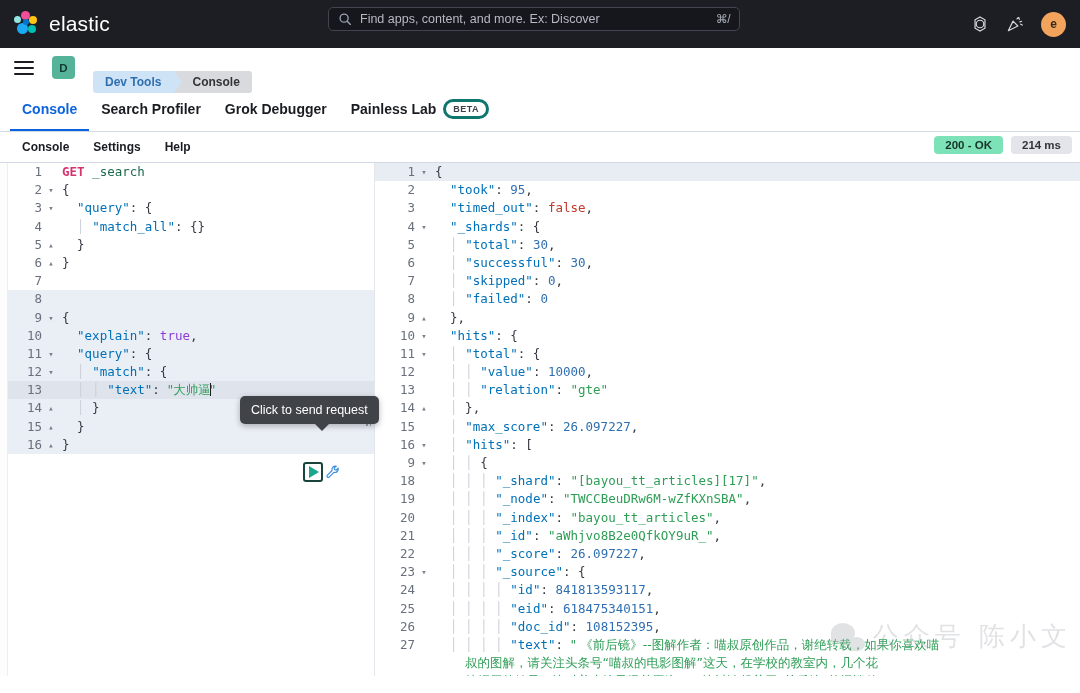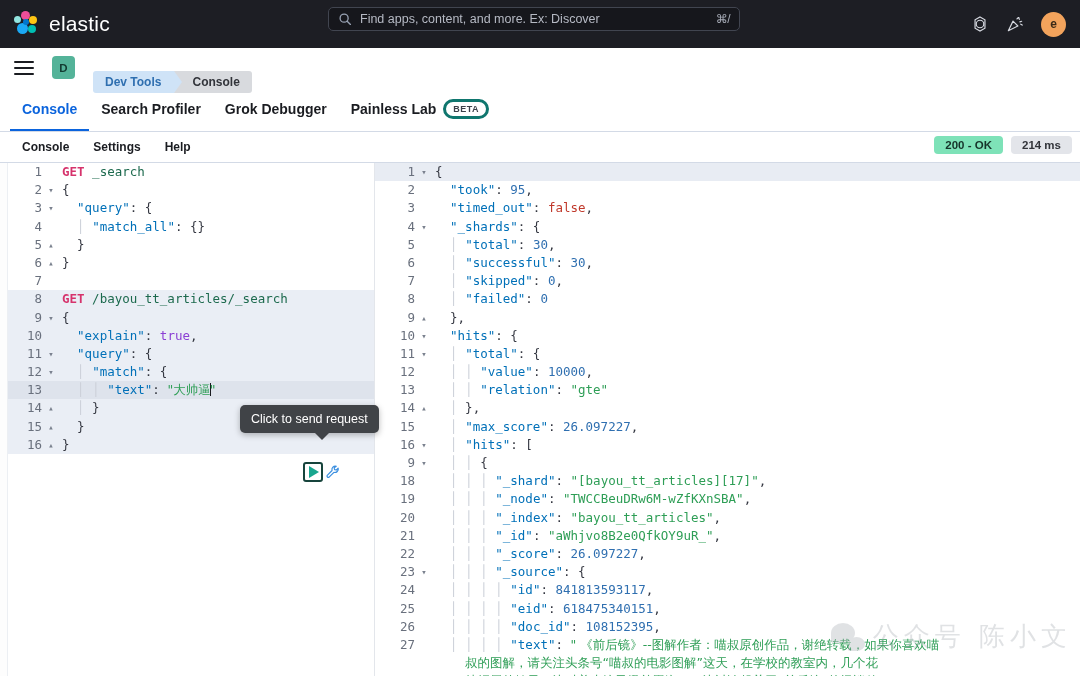--- a/index.html
+++ b/index.html
@@ -217,21 +217,21 @@
   .play-tri {
     width: 0; height: 0;
     border-top: 6px solid transparent;
     border-bottom: 6px solid transparent;
     border-left: 10px solid #19a68f;
     margin-left: 2px;
   }
   .wrench { cursor: pointer; display:flex; }
 
   .tooltip {
-    position: absolute; left: 240px; top: 242px; z-index: 8;
+    position: absolute; left: 240px; top: 233px; z-index: 8;
     background: #404347; color: #ffffff;
     font-size: 12.5px; font-family: "Liberation Sans", sans-serif;
     padding: 7px 11px; border-radius: 5px;
     box-shadow: 0 2px 6px rgba(0,0,0,.28);
     white-space: nowrap;
   }
   .tooltip::after {
     content: ""; position: absolute; left: 74px; bottom: -7px;
     width: 0; height: 0;
     border-left: 8px solid transparent;
@@ -361,21 +361,21 @@
   <div class="pane left-pane">
     <div class="leftmargin"></div>
     <div class="code-rows" id="editor-rows">
         <div class="row"><span class="gutter">1</span><span class="fold"></span><span class="code"><span class="k-method">GET </span><span class="k-url">_search</span></span></div>
         <div class="row"><span class="gutter">2</span><span class="fold">▾</span><span class="code"><span class="k-punc">{</span></span></div>
         <div class="row"><span class="gutter">3</span><span class="fold">▾</span><span class="code"><span class="k-punc">  </span><span class="k-key">"query"</span><span class="k-punc">: {</span></span></div>
         <div class="row"><span class="gutter">4</span><span class="fold"></span><span class="code"><span class="k-punc">  </span><span class="indent">│</span><span class="k-punc"> </span><span class="k-key">"match_all"</span><span class="k-punc">: {}</span></span></div>
         <div class="row"><span class="gutter">5</span><span class="fold">▴</span><span class="code"><span class="k-punc">  }</span></span></div>
         <div class="row"><span class="gutter">6</span><span class="fold">▴</span><span class="code"><span class="k-punc">}</span></span></div>
         <div class="row"><span class="gutter">7</span><span class="fold"></span><span class="code"><span class="k-punc"></span></span></div>
-        <div class="row active-block"><span class="gutter">8</span><span class="fold"></span><span class="code"><span class="k-method">GET </span><span class="k-url">/bayou_tt_articles/_search</span></span></div>
+        <div class="row active-block"><span class="gutter">8</span><span class="fold"></span></div>
         <div class="row active-block"><span class="gutter">9</span><span class="fold">▾</span><span class="code"><span class="k-punc">{</span></span></div>
         <div class="row active-block"><span class="gutter">10</span><span class="fold"></span><span class="code"><span class="k-punc">  </span><span class="k-key">"explain"</span><span class="k-punc">: </span><span class="k-bool">true</span><span class="k-punc">,</span></span></div>
         <div class="row active-block"><span class="gutter">11</span><span class="fold">▾</span><span class="code"><span class="k-punc">  </span><span class="k-key">"query"</span><span class="k-punc">: {</span></span></div>
         <div class="row active-block"><span class="gutter">12</span><span class="fold">▾</span><span class="code"><span class="k-punc">  </span><span class="indent">│</span><span class="k-punc"> </span><span class="k-key">"match"</span><span class="k-punc">: {</span></span></div>
         <div class="row active-block cursor-line"><span class="gutter">13</span><span class="fold"></span><span class="code"><span class="k-punc">  </span><span class="indent">│</span><span class="k-punc"> </span><span class="indent">│</span><span class="k-punc"> </span><span class="k-key">"text"</span><span class="k-punc">: </span><span class="k-str cn"><span>"大帅逼</span><span class="caret"></span><span>"</span></span></span></div>
         <div class="row active-block"><span class="gutter">14</span><span class="fold">▴</span><span class="code"><span class="k-punc">  </span><span class="indent">│</span><span class="k-punc"> }</span></span></div>
         <div class="row active-block"><span class="gutter">15</span><span class="fold">▴</span><span class="code"><span class="k-punc">  }</span></span></div>
         <div class="row active-block"><span class="gutter">16</span><span class="fold">▴</span><span class="code"><span class="k-punc">}</span></span></div>
       </div>
   </div>

